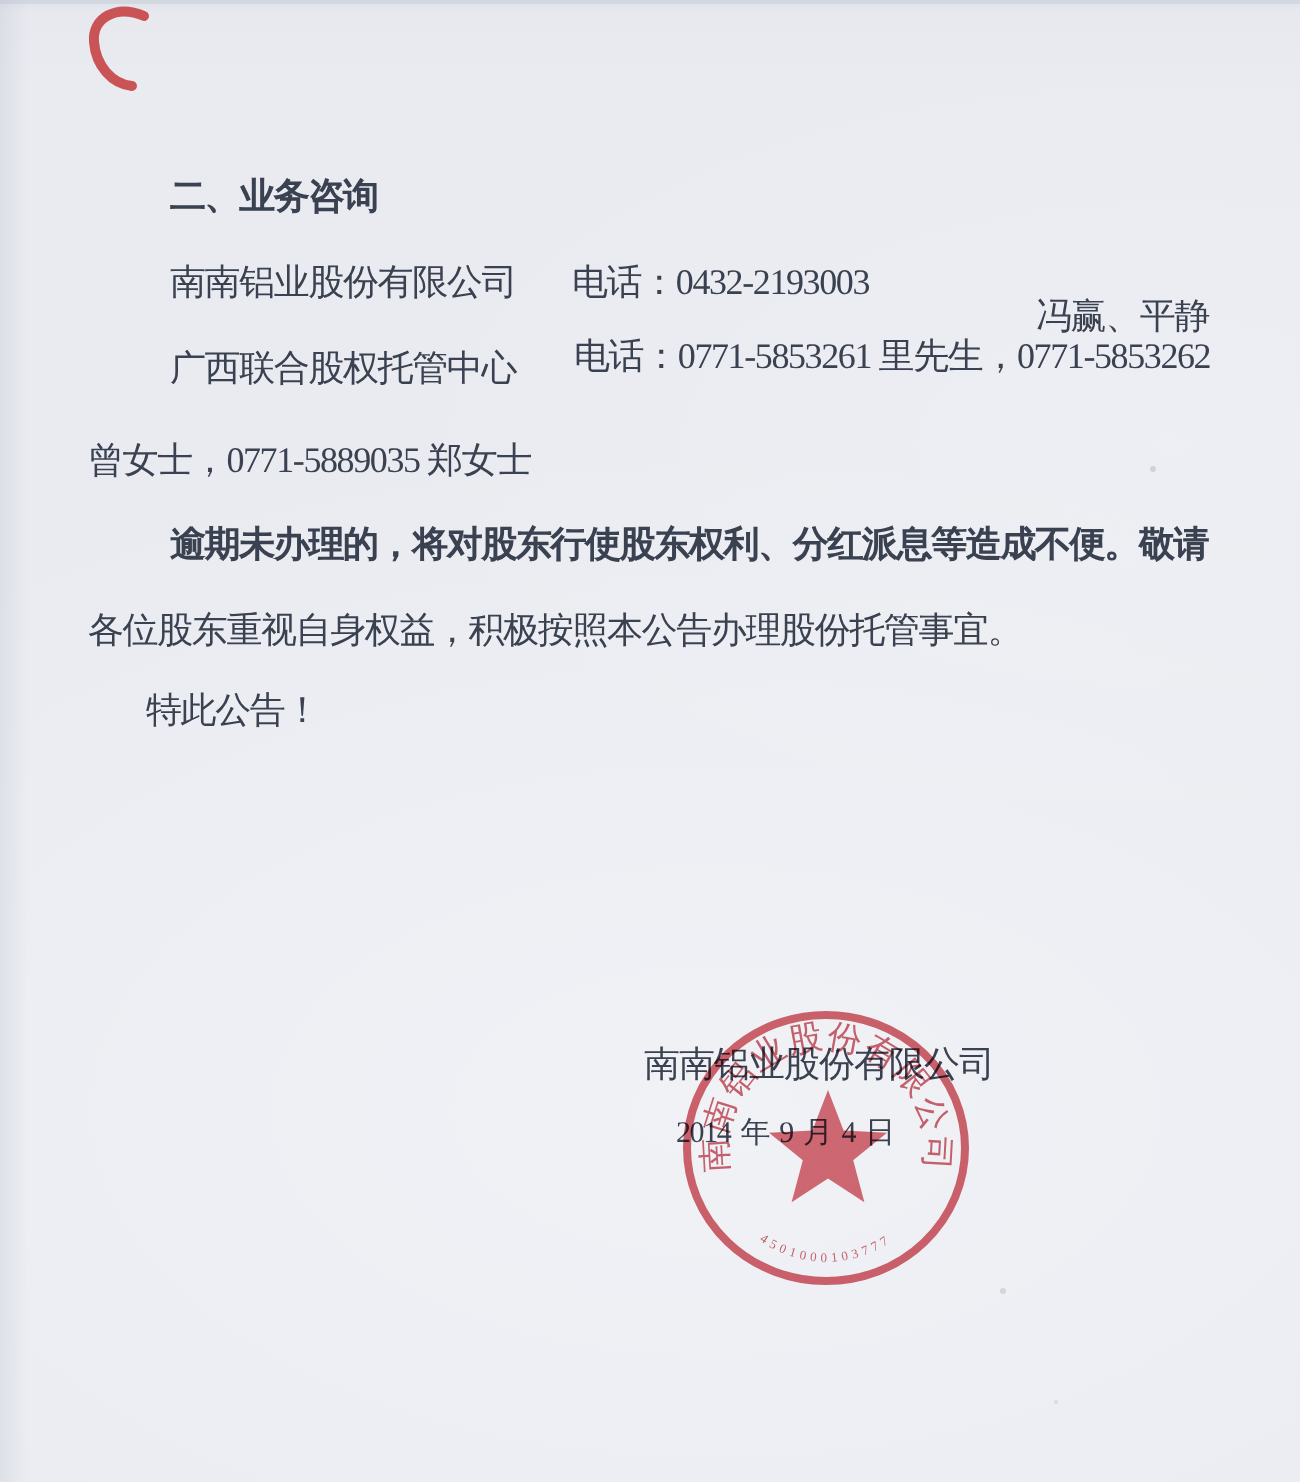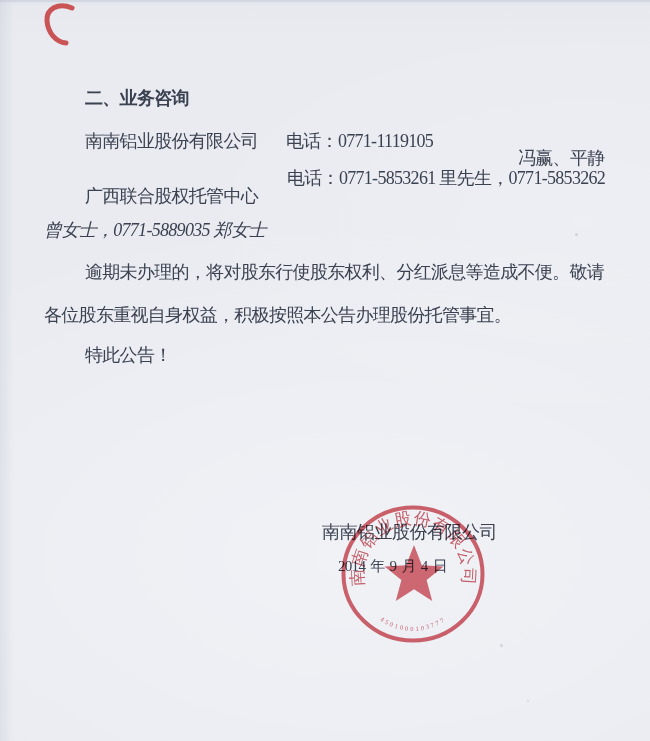--- a/index.html
+++ b/index.html
@@ -28,35 +28,35 @@
 <div class="scan-shade-left"></div>
 
 <svg class="corner-mark" viewBox="0 0 64 56">
   <path d="M52,8 C38,2 26,9 27,21 C28,33 36,42 46,43" fill="none" stroke="#c43a3a" stroke-width="5" stroke-linecap="round" opacity="0.85"></path>
 </svg>
 
 <div class="txt bold" style="left:85px;top:86px;">二、业务咨询</div>
 
 <div>
   <span class="txt" style="left:85px;top:129px;">南南铝业股份有限公司</span>
-  <span class="txt" style="left:286px;top:129px;">电话：0771-1119105</span>
+  <span class="txt" style="left:286px;top:129px;">电话：0432-2193003</span>
   <span class="txt" style="left:477px;top:146px;margin-left:41px;">冯赢、平静</span>
 </div>
 
 <div>
-  <span class="txt" style="left:85px;top:184px;">广西联合股权托管中心</span>
+  <span class="txt" style="left:85px;top:172px;">广西联合股权托管中心</span>
   <span class="txt" style="left:287px;top:166px;">电话：0771-5853261 里先生，0771-5853262</span>
 </div>
 
-<div class="txt" style="left:44px;top:218px;font-style:italic;">曾女士，0771-5889035 郑女士</div>
+<div class="txt" style="left:44px;top:218px;">曾女士，0771-5889035 郑女士</div>
 
-<div class="txt" style="left:85px;top:260px;">逾期未办理的，将对股东行使股东权利、分红派息等造成不便。敬请</div>
+<div class="txt" style="left:85px;top:260px;font-weight:bold;">逾期未办理的，将对股东行使股东权利、分红派息等造成不便。敬请</div>
 <div class="txt" style="left:44px;top:303px;font-family:Liberation Serif, serif;">各位股东重视自身权益，积极按照本公告办理股份托管事宜。</div>
 
-<div class="txt" style="left:85px;top:343px;">特此公告！</div>
+<div class="txt" style="left:73px;top:343px;">特此公告！</div>
 
 <div class="txt" style="left:322px;top:520px;letter-spacing:-0.5px;">南南铝业股份有限公司</div>
 <div class="txt" style="left:338px;top:557px;font-size:15px;word-spacing:2px;">2014 年 9 月 4 日</div>
 
 <svg class="seal-wrap" viewBox="0 0 190 190">
   <defs>
     <path id="ringArc" d="M 48,112.1 A 50,50 0 1 1 142,112.1" fill="none"></path>
     <path id="serialArc" d="M 46.7,125.2 A 57,57 0 0 0 143.3,125.2" fill="none"></path>
   </defs>
   <ellipse cx="95" cy="95" rx="69.5" ry="66.5" fill="none" stroke="#cc3e4a" stroke-width="4" opacity="0.8"></ellipse>

